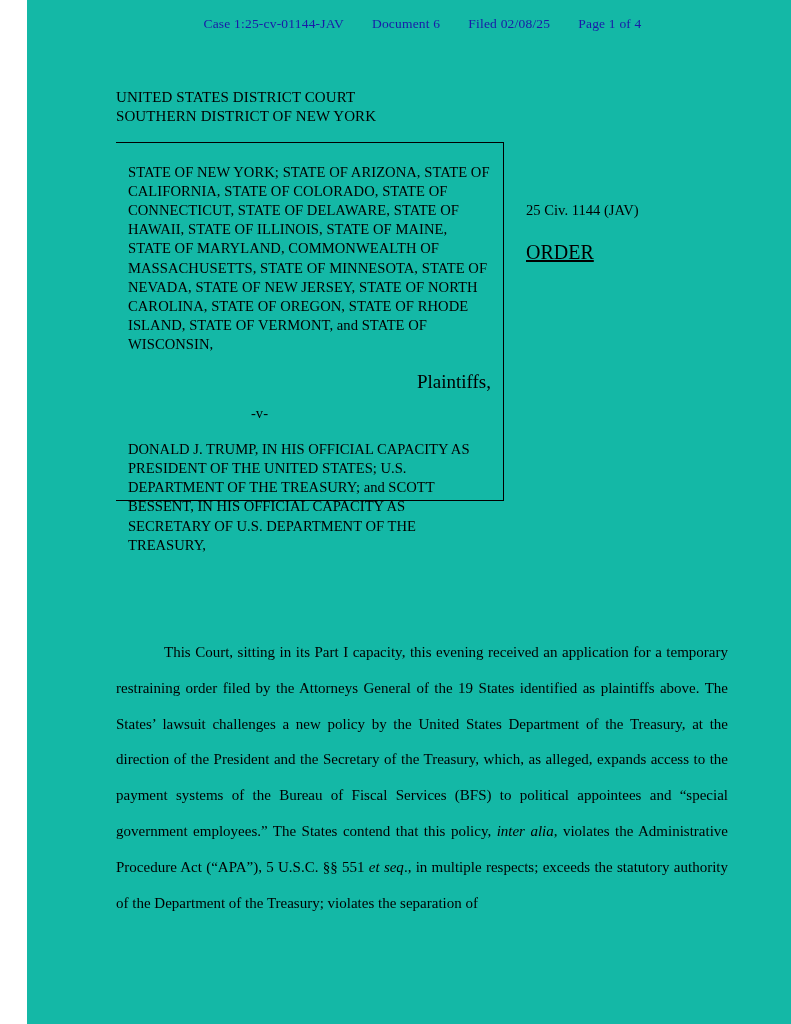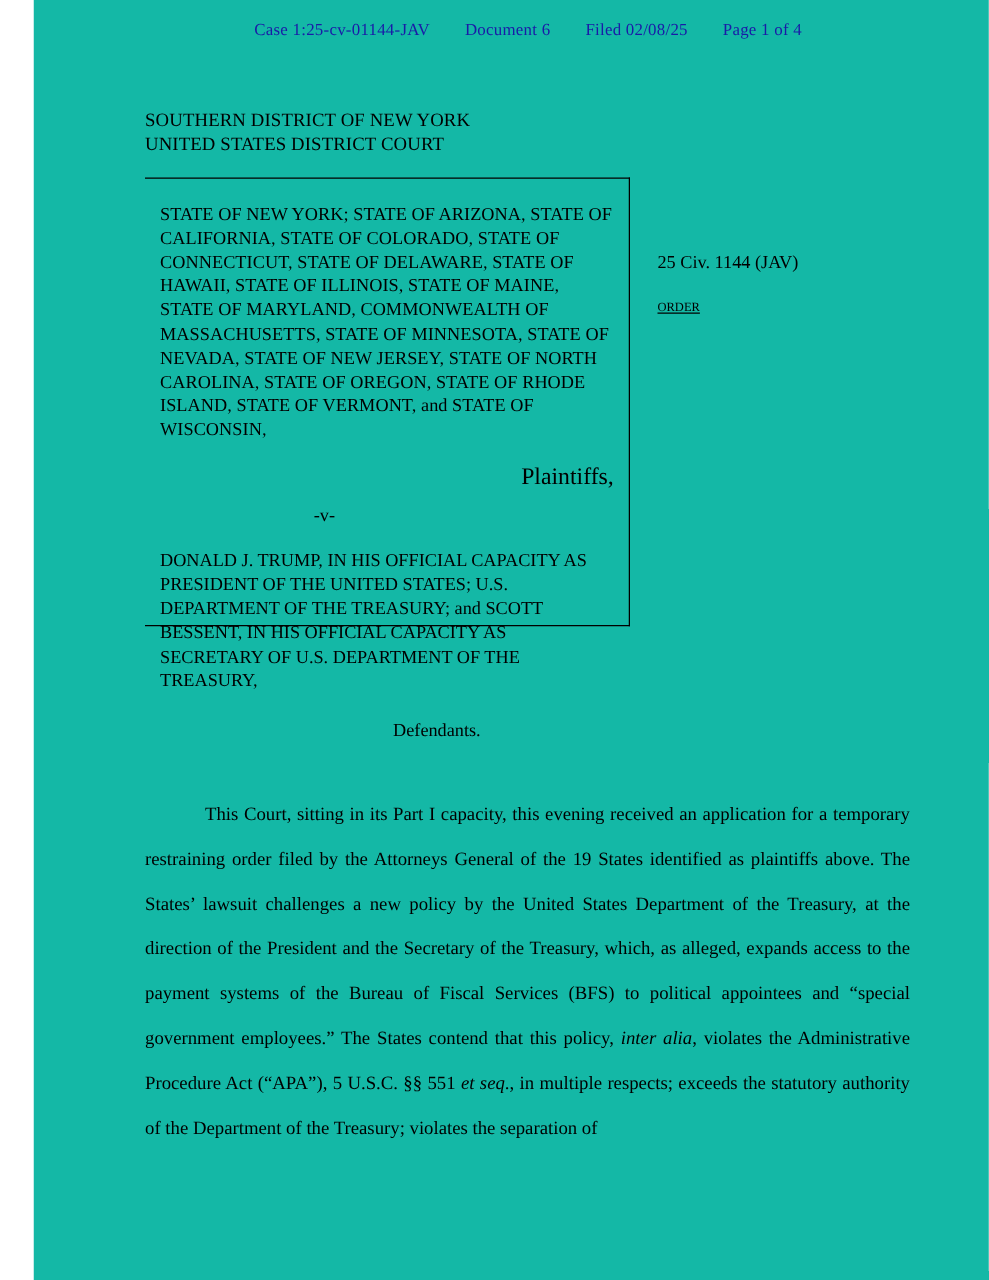--- a/index.html
+++ b/index.html
@@ -105,21 +105,21 @@
     position: absolute;
     left: 410px;
     top: 60px;
     width: 260px;
   }
   .case-number {
     font-size: 14.6px;
   }
   .order-word {
     margin-top: 22px;
-    font-size: 10px;
+    font-size: 20px;
     text-decoration: underline;
   }
 
   
   .judge-line {
     position: absolute;
     top: 594px;
     left: 89px;
     font-size: 15px;
   }
@@ -142,32 +142,31 @@
 </head>
 <body>
 
 <div class="page">
 
   <div class="ecf-header">
     <span>Case 1:25-cv-01144-JAV</span><span>Document 6</span><span>Filed 02/08/25</span><span>Page 1 of 4</span>
   </div>
 
   <div class="court-block">
+    <div>UNITED STATES DISTRICT COURT</div>
     <div>SOUTHERN DISTRICT OF NEW YORK</div>
-    <div>UNITED STATES DISTRICT COURT</div>
   </div>
 
   <div class="caption-wrap">
     <div class="caption-box">
       <div class="inner">
         <div class="parties">STATE OF NEW YORK; STATE OF ARIZONA, STATE OF CALIFORNIA, STATE OF COLORADO, STATE OF CONNECTICUT, STATE OF DELAWARE, STATE OF HAWAII, STATE OF ILLINOIS, STATE OF MAINE, STATE OF MARYLAND, COMMONWEALTH OF MASSACHUSETTS, STATE OF MINNESOTA, STATE OF NEVADA, STATE OF NEW JERSEY, STATE OF NORTH CAROLINA, STATE OF OREGON, STATE OF RHODE ISLAND, STATE OF VERMONT, and STATE OF WISCONSIN,</div>
         <div class="plaintiffs-line">Plaintiffs,</div>
         <div class="vee-line">-v-</div>
         <div class="defendants-block">DONALD J. TRUMP, IN HIS OFFICIAL CAPACITY AS PRESIDENT OF THE UNITED STATES; U.S. DEPARTMENT OF THE TREASURY; and SCOTT BESSENT, IN HIS OFFICIAL CAPACITY AS SECRETARY OF U.S. DEPARTMENT OF THE TREASURY,</div>
-        <div class="defendants-line">Defendants.</div>
       </div>
     </div>
     <div class="case-meta">
       <div class="case-number">25 Civ. 1144 (JAV)</div>
       <div class="order-word">ORDER</div>
     </div>
   </div>
 
 
   <div class="body-text">

